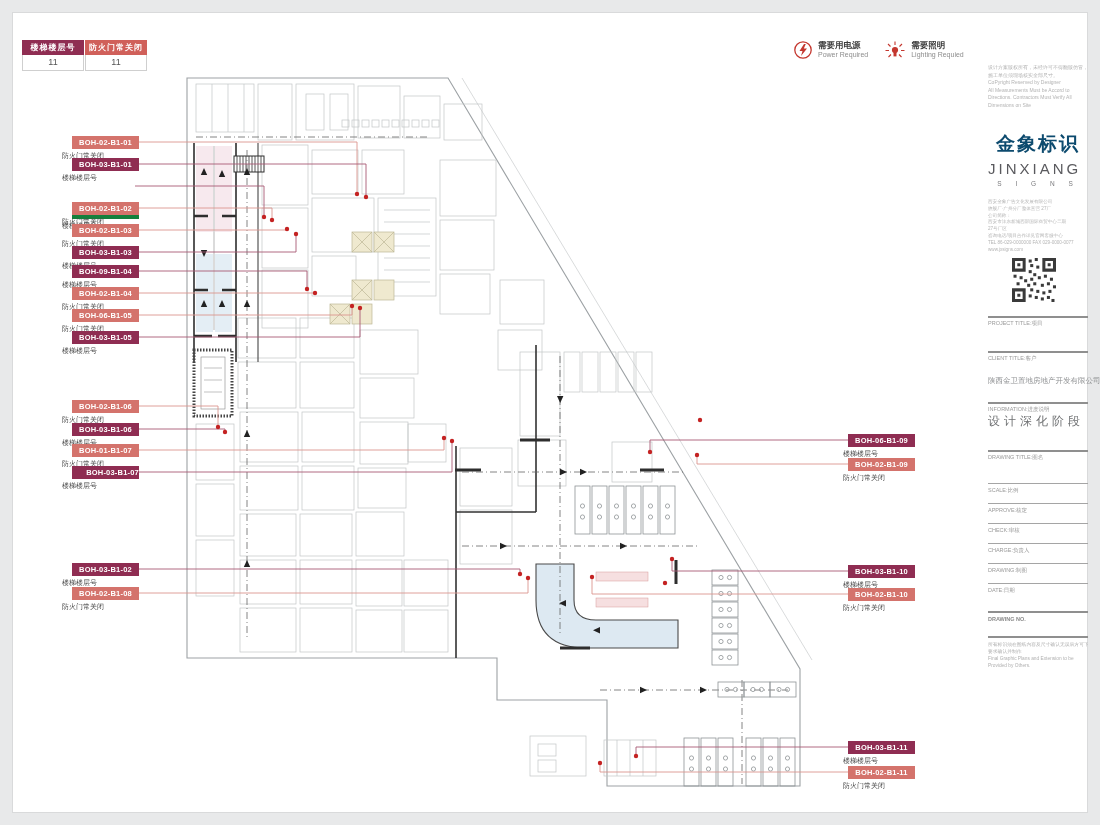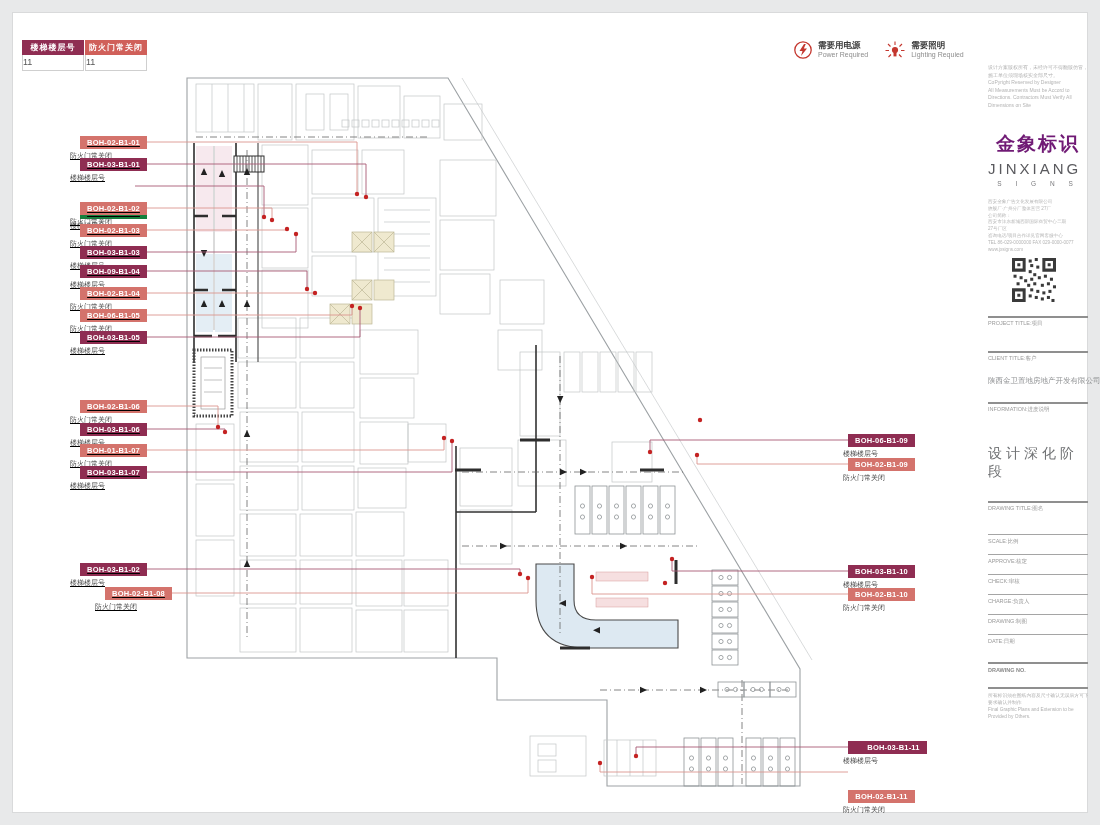--- a/index.html
+++ b/index.html
@@ -4,52 +4,52 @@
 <style>
   html,body{margin:0;padding:0;}
   body{width:1100px;height:825px;background:#e8e9ea;font-family:"Liberation Sans","DejaVu Sans",sans-serif;position:relative;overflow:hidden;}
   .sheet{position:absolute;left:12px;top:12px;width:1074px;height:799px;background:#fff;border:1px solid #d9dadb;}
   svg.plan{position:absolute;left:0;top:0;pointer-events:none;}
 
   
   .lg{position:absolute;left:22px;top:40px;display:flex;}
   .lg .col{width:62px;margin-right:1px;}
   .lg .hd{height:15px;line-height:15px;text-align:center;color:#fff;font-size:8px;font-weight:bold;letter-spacing:1px;}
-  .lg .vl{height:15px;line-height:15px;color:#555;font-size:9px;border:1px solid #cfcfcf;border-top:none;background:#fff;}
+  .lg .vl{height:15px;line-height:15px;text-align:center;color:#555;font-size:9px;border:1px solid #cfcfcf;border-top:none;background:#fff;}
 
   
   .lgr{position:absolute;left:793px;top:40px;display:flex;gap:16px;}
   .lgr .it{display:flex;gap:5px;align-items:flex-start;}
   .lgr .zh{font-size:8.5px;font-weight:bold;color:#3d3d3d;line-height:10px;}
   .lgr .en{font-size:7px;color:#8d8d8d;line-height:9px;}
 
   
   .lab{position:absolute;width:90px;}
   .lab .box{width:67px;height:13px;line-height:13px;text-align:center;color:#fff;font-size:7.5px;font-weight:bold;letter-spacing:.2px;}
   .lab .cap{font-size:7px;color:#4a4a4a;margin-top:1.5px;}
-  .lab.left{left:80px;text-decoration:underline;}
+  .lab.left{left:72px;}
   .lab.left .cap{margin-left:-10px;}
   .lab.right{left:848px;}
   .lab.right .cap{margin-left:-5px;}
 
   
   .tb{position:absolute;left:988px;top:64px;width:100px;color:#9b9b9b;}
   .tb .tiny{font-size:5px;line-height:7.5px;color:#b3b3b3;}
-  .tb .logo1{font-size:19px;font-weight:bold;letter-spacing:2px;color:#701a75;text-align:center;margin-top:22px;}
+  .tb .logo1{font-size:19px;font-weight:bold;letter-spacing:2px;color:#0c4a6e;text-align:center;margin-top:22px;}
   .tb .logo2{font-size:15px;letter-spacing:3px;color:#5a5a5e;text-align:left;margin-top:3px;}
   .tb .logo3{font-size:6.5px;letter-spacing:6px;color:#7a7a7d;text-align:center;margin-top:3px;}
   .tb .cmp{margin-top:12px;}
   .tb .cmp div{font-size:4.6px;line-height:6.8px;color:#b5b5b5;white-space:nowrap;overflow:hidden;}
   .tb .qr{margin-top:5px;margin-left:24px;}
   .tb .sec{border-top:2px solid #8f8f8f;font-size:5.5px;color:#9a9a9a;padding-top:2px;margin-top:10px;}
   .tb .cyzh{font-size:8px;font-weight:bold;color:#87898b;display:inline-block;margin-right:3px;}
   .tb .cyen{font-size:12px;letter-spacing:1.5px;color:#87898b;display:inline-block;}
   .tb .cysub{font-size:4.5px;letter-spacing:2px;color:#9b9da0;text-align:right;margin-right:4px;}
   .tb .client{font-size:7.5px;color:#8f9193;margin-top:14px;white-space:nowrap;}
-  .tb .stage{font-size:14px;letter-spacing:4px;color:#6f7173;margin-top:32px;}
+  .tb .stage{font-size:12px;letter-spacing:4px;color:#6f7173;margin-top:0;}
   .tb .fields{margin-top:22px;}
   .tb .frow{border-top:1px solid #a5a5a5;font-size:5.5px;color:#9a9a9a;padding:3px 0 9px 0;}
   .tb .dno{border-top:2px solid #8f8f8f;font-size:5.5px;font-weight:bold;color:#8a8a8a;padding-top:3px;margin-top:8px;}
   .tb .note{border-top:2px solid #8f8f8f;margin-top:14px;padding-top:3px;}
   .tb .note div{font-size:4.8px;line-height:7px;color:#b0b0b0;white-space:nowrap;overflow:hidden;}
   .gapA{margin-top:26px;}
 </style>
 </head>
 <body>
 
@@ -384,52 +384,52 @@
     </div>
     <div class="lab left" style="top: 423px;">
       <div class="box" style="background: rgb(143, 45, 82);">BOH-03-B1-06</div>
       <div class="cap">楼梯楼层号</div>
     </div>
     <div class="lab left" style="top: 444px;">
       <div class="box" style="background: rgb(212, 115, 108);">BOH-01-B1-07</div>
       <div class="cap">防火门常关闭</div>
     </div>
     <div class="lab left" style="top: 466px;">
-      <div class="box" style="background: rgb(143, 45, 82);">BOH-03-B1-07</div>
+      <div class="box" style="background: rgb(143, 45, 82); text-align: right;">BOH-03-B1-07</div>
       <div class="cap">楼梯楼层号</div>
     </div>
     <div class="lab left" style="top: 563px;">
       <div class="box" style="background: rgb(143, 45, 82);">BOH-03-B1-02</div>
       <div class="cap">楼梯楼层号</div>
     </div>
-    <div class="lab left" style="top: 587px; margin-left: 25px;">
+    <div class="lab left" style="top: 587px;">
       <div class="box" style="background: rgb(212, 115, 108);">BOH-02-B1-08</div>
       <div class="cap">防火门常关闭</div>
     </div>
     <div class="lab right" style="top: 434px;">
       <div class="box" style="background: rgb(143, 45, 82);">BOH-06-B1-09</div>
       <div class="cap">楼梯楼层号</div>
     </div>
     <div class="lab right" style="top: 458px;">
       <div class="box" style="background: rgb(212, 115, 108);">BOH-02-B1-09</div>
       <div class="cap">防火门常关闭</div>
     </div>
     <div class="lab right" style="top: 565px;">
       <div class="box" style="background: rgb(143, 45, 82);">BOH-03-B1-10</div>
       <div class="cap">楼梯楼层号</div>
     </div>
     <div class="lab right" style="top: 588px;">
       <div class="box" style="background: rgb(212, 115, 108);">BOH-02-B1-10</div>
       <div class="cap">防火门常关闭</div>
     </div>
     <div class="lab right" style="top: 741px;">
-      <div class="box" style="background: rgb(143, 45, 82); padding-left: 12px;">BOH-03-B1-11</div>
-      <div class="cap">楼梯楼层号</div>
-    </div>
-    <div class="lab right" style="top: 766px; margin-top: 24px;">
+      <div class="box" style="background: rgb(143, 45, 82);">BOH-03-B1-11</div>
+      <div class="cap">楼梯楼层号</div>
+    </div>
+    <div class="lab right" style="top: 766px;">
       <div class="box" style="background: rgb(212, 115, 108);">BOH-02-B1-11</div>
       <div class="cap">防火门常关闭</div>
     </div>
   </div>
 
 <div class="tb">
   <div id="tb-copy">
       <div class="tiny">设计方案版权所有，未经许可不得翻版仿冒，</div>
       <div class="tiny">施工单位须现场核实全部尺寸。</div>
       <div class="tiny">CoPyright Reserved by Designer</div>

